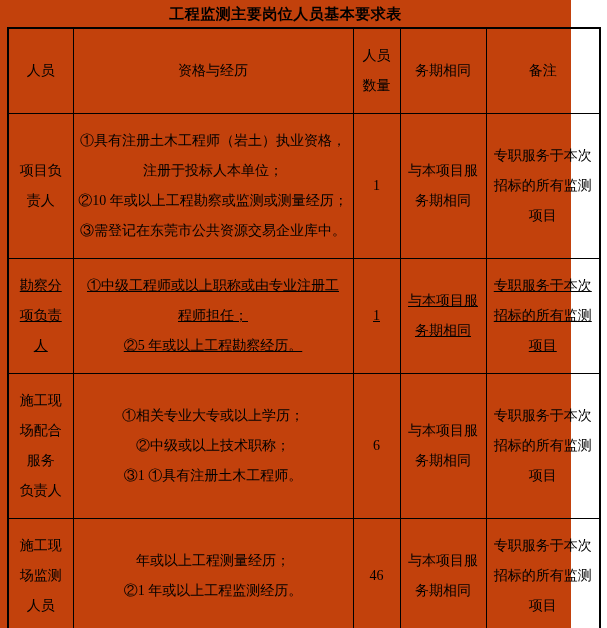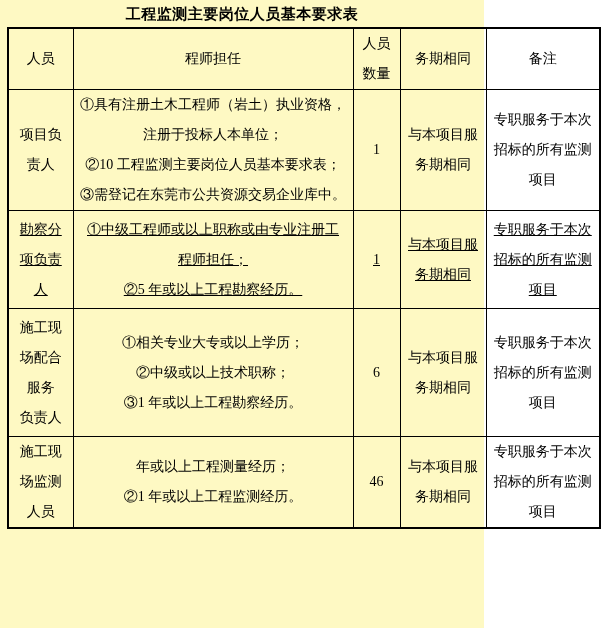--- a/index.html
+++ b/index.html
@@ -3,21 +3,21 @@
 <meta charset="utf-8">
 <style>
   * { margin: 0; padding: 0; box-sizing: border-box; }
   html, body {
     width: 607px; height: 628px;
     background: #ffffff;
     color: #000000;
     font-family: "Liberation Serif", "DejaVu Serif", serif;
     overflow: hidden;
   }
-  .page { width: 484px; height: 628px; background: #fef9c3; }
+  .page { width: 571px; height: 628px; background: #c2410c; }
   .doc-title {
     text-align: center;
     font-weight: bold;
     font-size: 15px;
     line-height: 16px;
     padding-top: 6px;
     letter-spacing: 0.5px;
   }
   table.req-table {
     border-collapse: collapse;
@@ -26,21 +26,21 @@
     margin: 5px 0 0 7px;
     border: 2px solid #000;
   }
   table.req-table td {
     border: 1px solid #000;
     font-size: 14px;
     line-height: 30px;
     vertical-align: middle;
     text-align: center;
     white-space: pre-line;
-    padding: 0 2px;
+    padding: 12px 2px;
     overflow: hidden;
   }
   tr.header-row       { height: 60px; }
   tr.row-0            { height: 120px; }
   tr.row-1            { height: 98px; text-decoration: underline; }
   tr.row-2            { height: 93px; }
   tr.row-3            { height: 128px; }
   tr.row-4            { height: 90px; }
   td.c-qual {
     text-align: left;
@@ -64,33 +64,33 @@
     <colgroup>
       <col class="w-personnel">
       <col class="w-qual">
       <col class="w-qty">
       <col class="w-service">
       <col class="w-remark">
     </colgroup>
     <tbody>
       <tr class="header-row">
         <td>人员</td>
-        <td>程师担任</td>
+        <td>资格与经历</td>
         <td>人员
 数量</td>
         <td>务期相同</td>
         <td>备注</td>
       </tr>
 
       <tr class="row-0">
         <td class="c-personnel">项目负
 责人</td>
         <td class="c-qual">①具有注册土木工程师（岩土）执业资格，
 注册于投标人本单位；
-②10 工程监测主要岗位人员基本要求表；
+②10 年或以上工程勘察或监测或测量经历；
 ③需登记在东莞市公共资源交易企业库中。</td>
         <td class="c-qty">1</td>
         <td class="c-service">与本项目服
 务期相同</td>
         <td class="c-remark">专职服务于本次
 招标的所有监测
 项目</td>
       </tr>
 
       <tr class="row-1">
@@ -109,21 +109,21 @@
       </tr>
 
 
       <tr class="row-3">
         <td class="c-personnel">施工现
 场配合
 服务
 负责人</td>
         <td class="c-qual">①相关专业大专或以上学历；
 ②中级或以上技术职称；
-③1 年或以上工程勘察经历。</td>
+③1 ①具有注册土木工程师。</td>
         <td class="c-qty">6</td>
         <td class="c-service">与本项目服
 务期相同</td>
         <td class="c-remark">专职服务于本次
 招标的所有监测
 项目</td>
       </tr>
 
       <tr class="row-4">
         <td class="c-personnel">施工现

